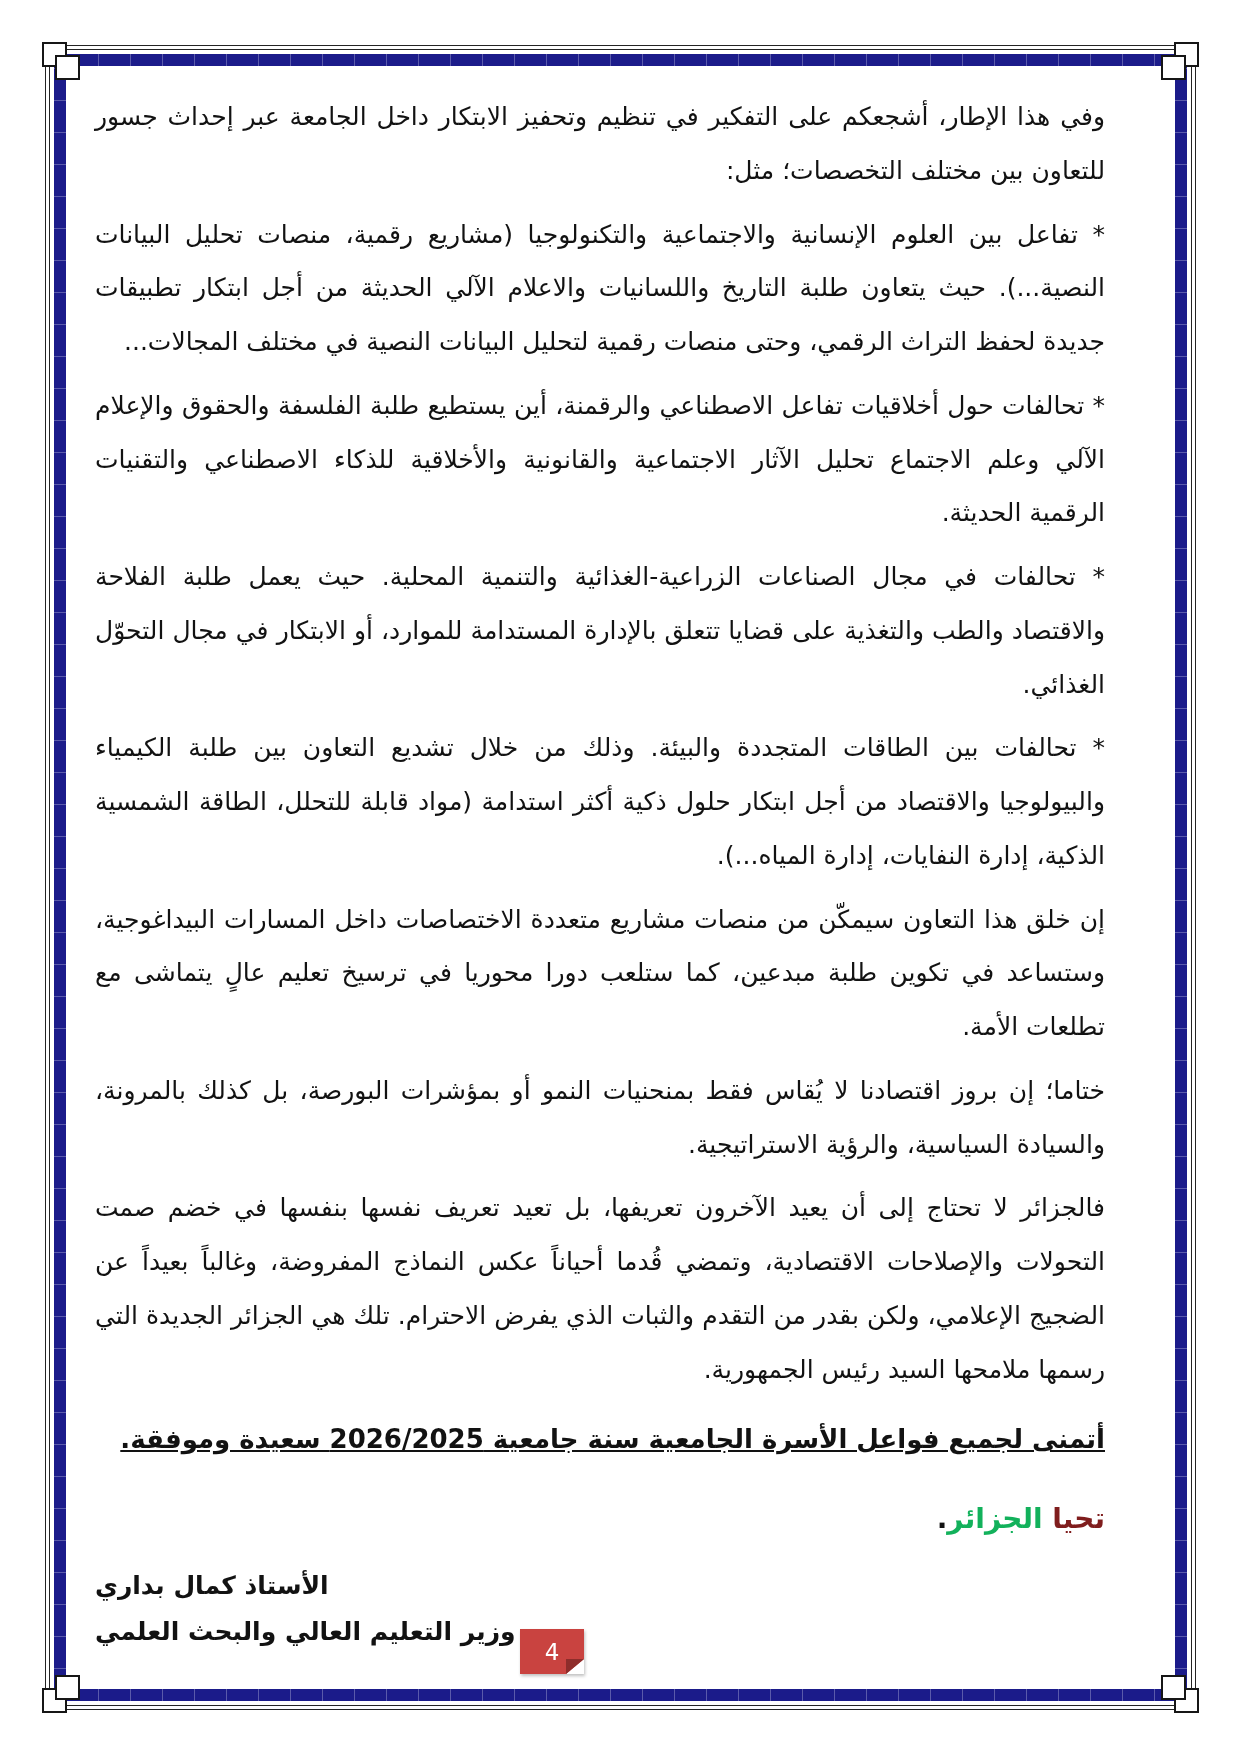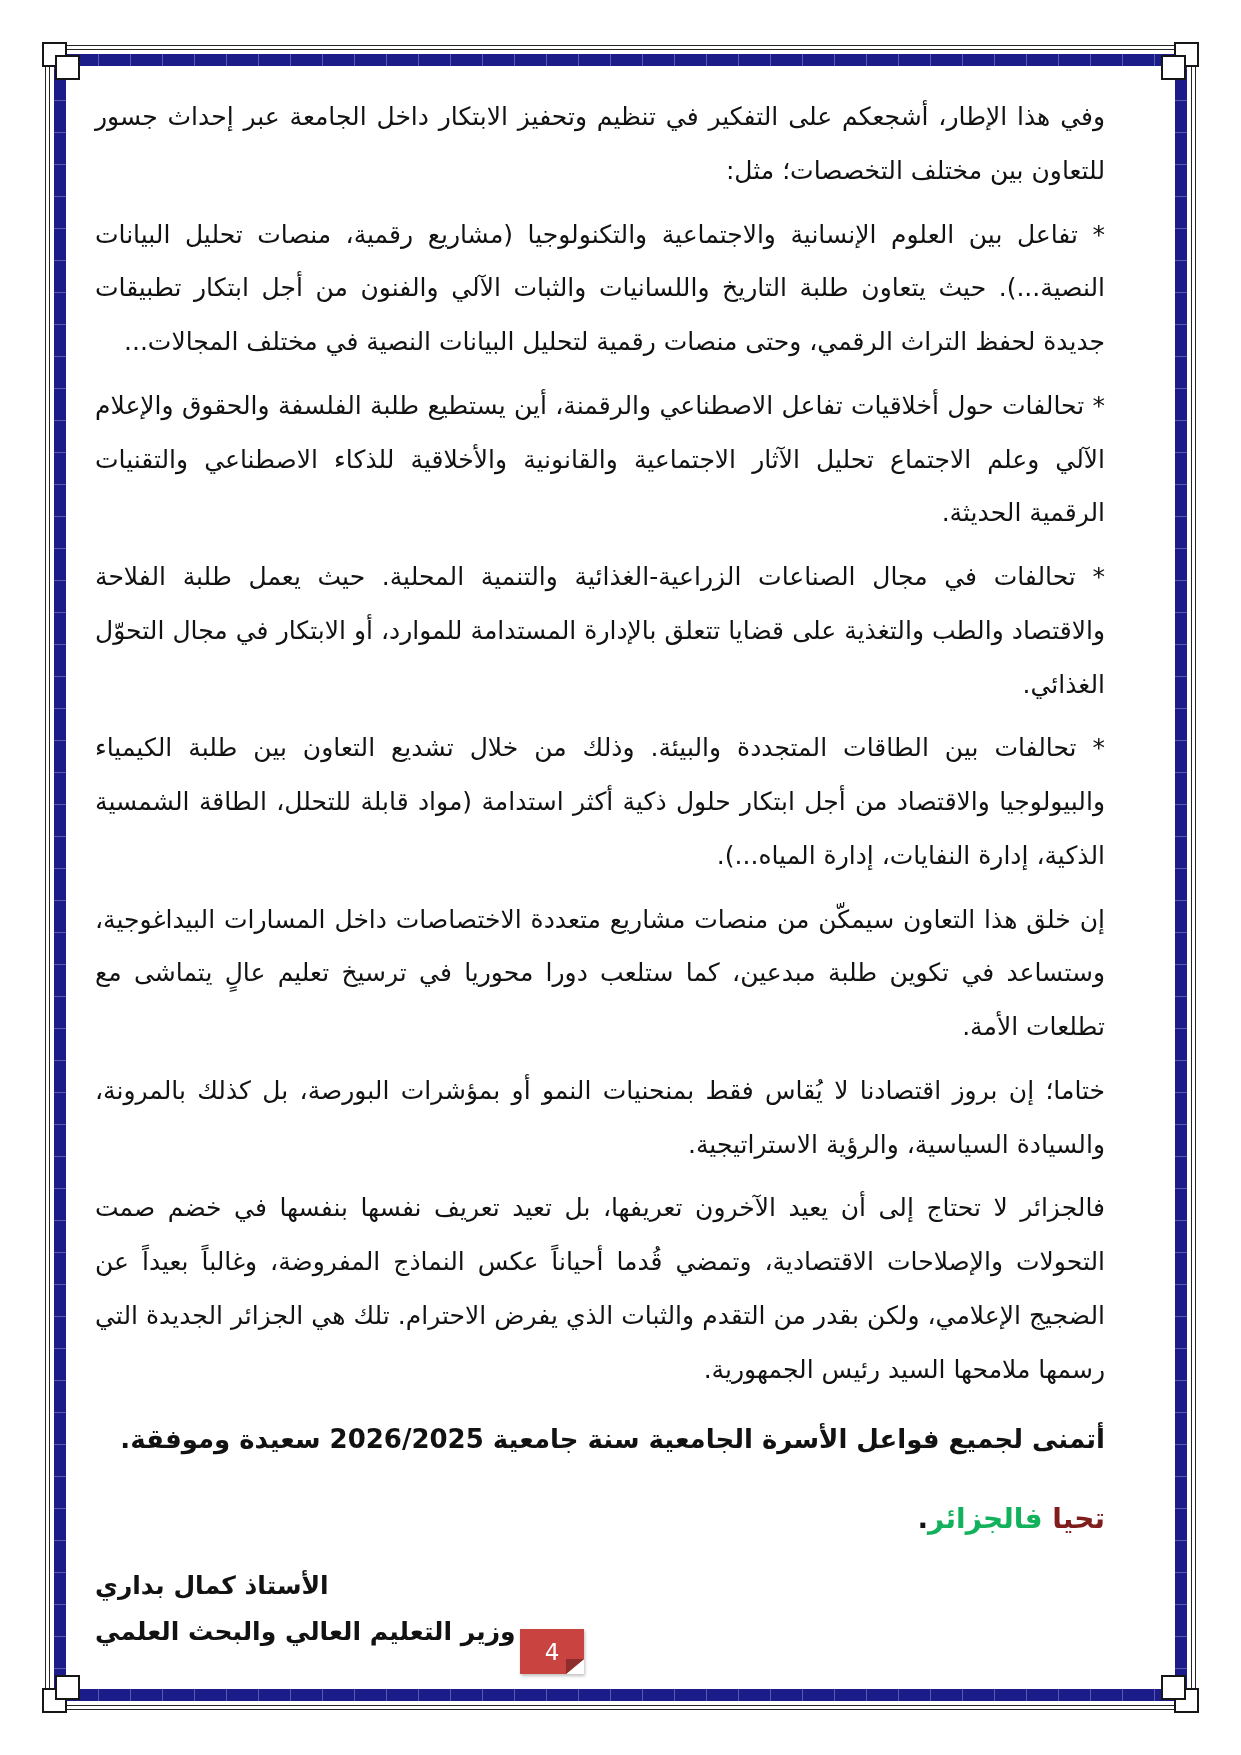--- a/index.html
+++ b/index.html
@@ -43,20 +43,21 @@
     text-align:justify;
     text-align-last:right;
     letter-spacing:0;
   }
   .wish{
     margin:16px 0 0 0;
     font-size:26px;
     font-weight:bold;
     line-height:2.1;
     text-align:right;
+    text-decoration:underline;
   }
   .salute{
     margin:24px 0 0 0;
     font-size:28px;
     font-weight:bold;
     text-align:right;
     line-height:2;
   }
   .salute .red{color:#7f1d1d;}
   .salute .green{color:#12b15b;}
@@ -113,31 +114,31 @@
       <div class="sq a"></div>
       <div class="sq b"></div>
     </div>
   <div class="corner br">
       <div class="sq a"></div>
       <div class="sq b"></div>
     </div>
 
   <div class="content">
     <p class="body">وفي هذا الإطار، أشجعكم على التفكير في تنظيم وتحفيز الابتكار داخل الجامعة عبر إحداث جسور للتعاون بين مختلف التخصصات؛ مثل:</p>
-    <p class="body">* تفاعل بين العلوم الإنسانية والاجتماعية والتكنولوجيا (مشاريع رقمية، منصات تحليل البيانات النصية...). حيث يتعاون طلبة التاريخ واللسانيات والثبات الآلي والفنون من أجل ابتكار تطبيقات جديدة لحفظ التراث الرقمي، وحتى منصات رقمية لتحليل البيانات النصية في مختلف المجالات...</p>
+    <p class="body">* تفاعل بين العلوم الإنسانية والاجتماعية والتكنولوجيا (مشاريع رقمية، منصات تحليل البيانات النصية...). حيث يتعاون طلبة التاريخ واللسانيات والاعلام الآلي الحديثة من أجل ابتكار تطبيقات جديدة لحفظ التراث الرقمي، وحتى منصات رقمية لتحليل البيانات النصية في مختلف المجالات...</p>
     <p class="body">* تحالفات حول أخلاقيات تفاعل الاصطناعي والرقمنة، أين يستطيع طلبة الفلسفة والحقوق والإعلام الآلي وعلم الاجتماع تحليل الآثار الاجتماعية والقانونية والأخلاقية للذكاء الاصطناعي والتقنيات الرقمية الحديثة.</p>
     <p class="body">* تحالفات في مجال الصناعات الزراعية-الغذائية والتنمية المحلية. حيث يعمل طلبة الفلاحة والاقتصاد والطب والتغذية على قضايا تتعلق بالإدارة المستدامة للموارد، أو الابتكار في مجال التحوّل الغذائي.</p>
     <p class="body">* تحالفات بين الطاقات المتجددة والبيئة. وذلك من خلال تشديع التعاون بين طلبة الكيمياء والبيولوجيا والاقتصاد من أجل ابتكار حلول ذكية أكثر استدامة (مواد قابلة للتحلل، الطاقة الشمسية الذكية، إدارة النفايات، إدارة المياه...).</p>
     <p class="body">إن خلق هذا التعاون سيمكّن من منصات مشاريع متعددة الاختصاصات داخل المسارات البيداغوجية، وستساعد في تكوين طلبة مبدعين، كما ستلعب دورا محوريا في ترسيخ تعليم عالٍ يتماشى مع تطلعات الأمة.</p>
     <p class="body">ختاما؛ إن بروز اقتصادنا لا يُقاس فقط بمنحنيات النمو أو بمؤشرات البورصة، بل كذلك بالمرونة، والسيادة السياسية، والرؤية الاستراتيجية.</p>
     <p class="body">فالجزائر لا تحتاج إلى أن يعيد الآخرون تعريفها، بل تعيد تعريف نفسها بنفسها في خضم صمت التحولات والإصلاحات الاقتصادية، وتمضي قُدما أحياناً عكس النماذج المفروضة، وغالباً بعيداً عن الضجيج الإعلامي، ولكن بقدر من التقدم والثبات الذي يفرض الاحترام. تلك هي الجزائر الجديدة التي رسمها ملامحها السيد رئيس الجمهورية.</p>
 
     <p class="wish">أتمنى لجميع فواعل الأسرة الجامعية سنة جامعية 2026/2025 سعيدة وموفقة.</p>
 
-    <p class="salute"><span class="red">تحيا</span> <span class="green">فالجزائر</span><span class="dot">.</span></p>
+    <p class="salute"><span class="red">تحيا</span> <span class="green">الجزائر</span><span class="dot">.</span></p>
 
     <div class="signature">
       <div>الأستاذ كمال بداري</div>
       <div>وزير التعليم العالي والبحث العلمي</div>
     </div>
   </div>
 
   <div class="badge">
     <span>4</span>
     <span class="cut"></span>

